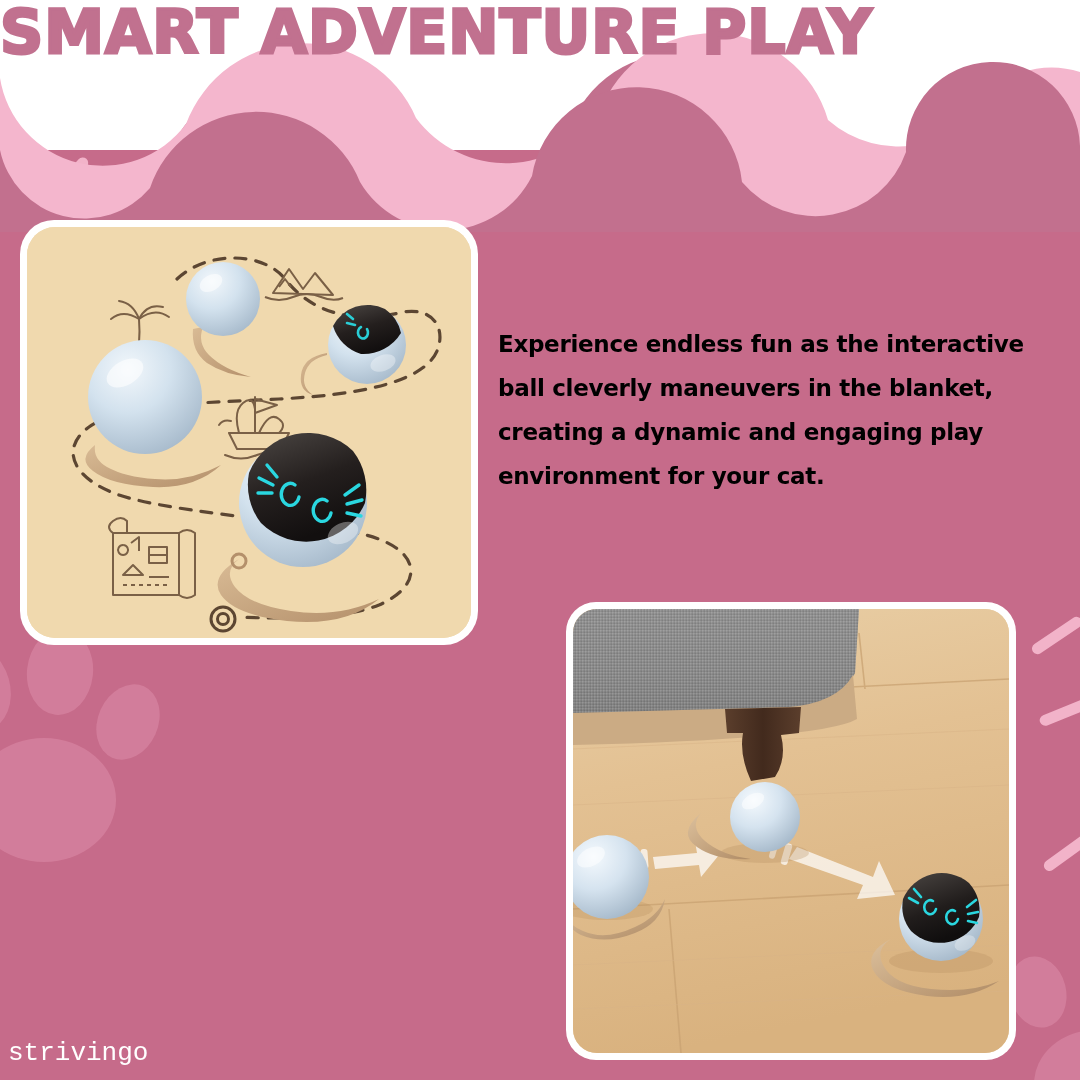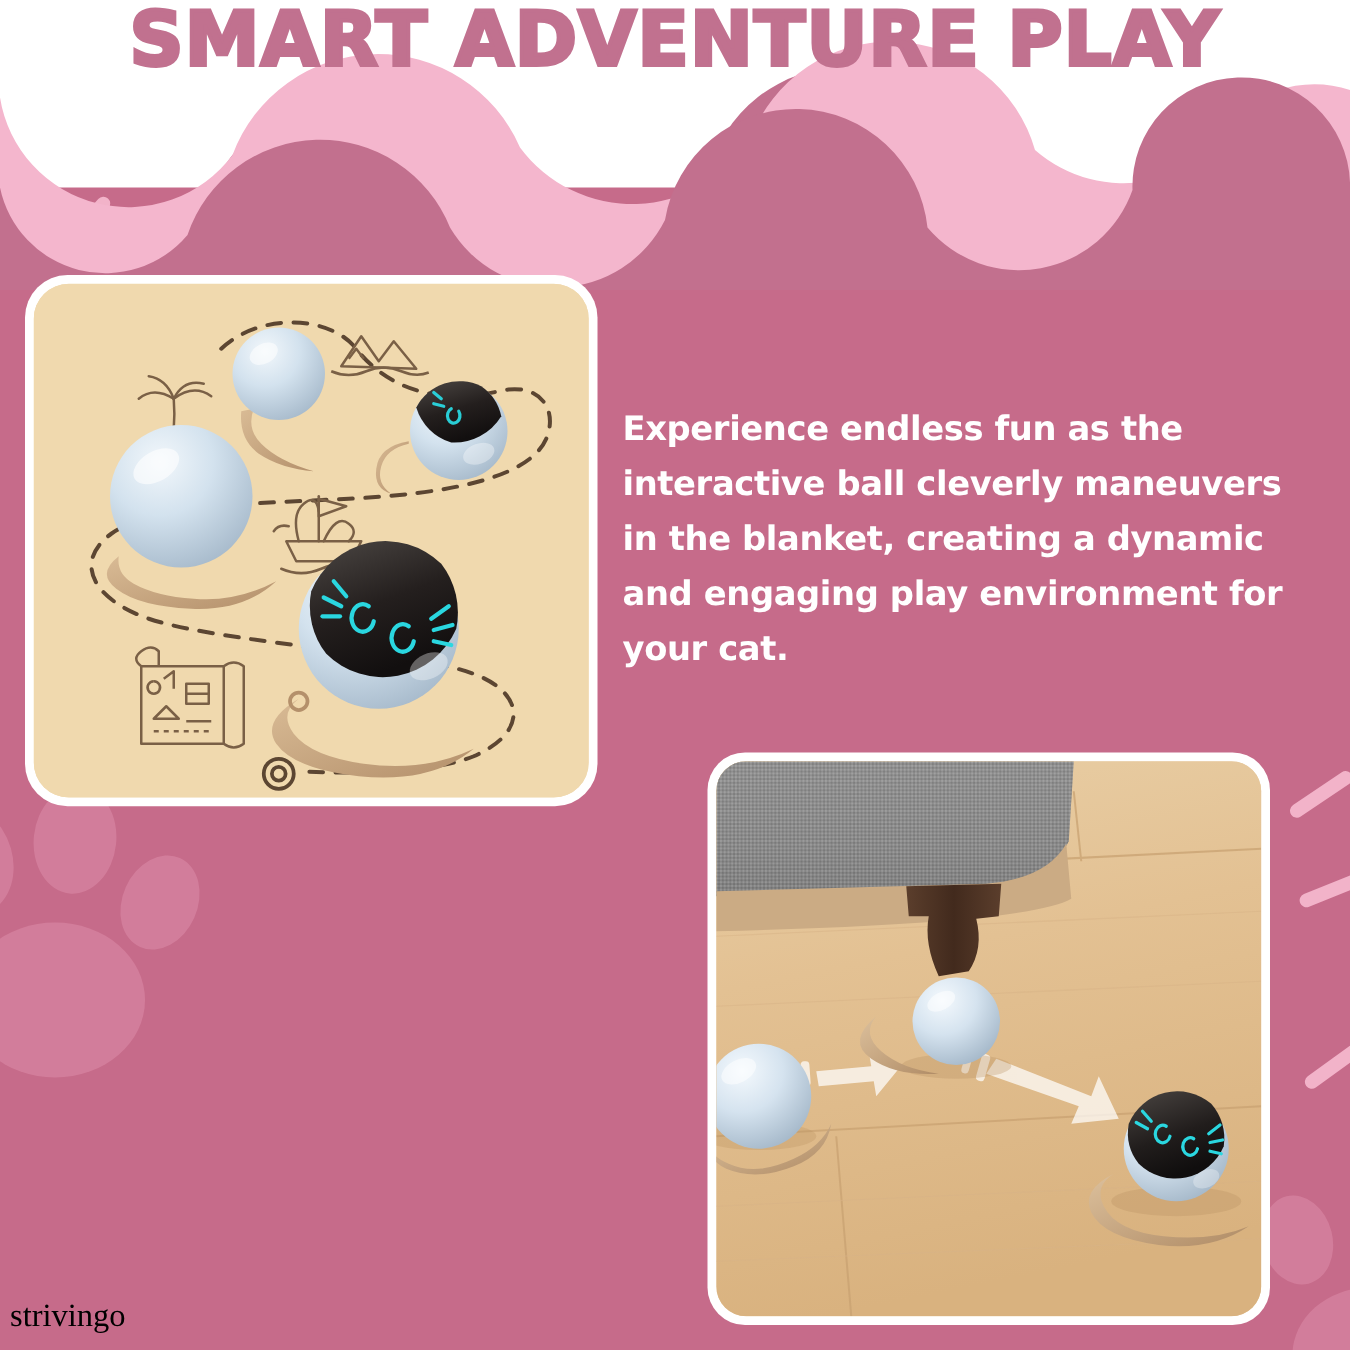--- a/index.html
+++ b/index.html
@@ -11,21 +11,21 @@
   #poster{position:relative;width:1080px;height:1080px;overflow:hidden;background:#c66b8a;}
 
   
   .header{position:absolute;left:0;top:0;width:1080px;height:232px;overflow:hidden;}
   .header-white{position:absolute;left:0;top:0;width:1080px;height:150px;background:#ffffff;}
   .scallop-layer{position:absolute;left:0;top:0;width:1080px;height:232px;}
   .scallop-layer svg{display:block;}
 
   .title{
     position:absolute;left:0;top:2px;width:1080px;
-    text-align:center;
+    text-align:left;
     font-family:"DejaVu Sans", sans-serif;
     font-weight:bold;
     font-size:60px;
     line-height:60px;
     letter-spacing:1px;
     color:#c1718f;
     -webkit-text-stroke:3px #c1718f;
     white-space:nowrap;
     z-index:9;
   }
@@ -53,34 +53,34 @@
     background:#ffffff;border-radius:30px;
     box-sizing:border-box;padding:7px;
   }
   .photo-inner{
     position:relative;width:100%;height:100%;
     border-radius:24px;overflow:hidden;background:#e9cda4;
   }
 
   
   .body-text{
-    position:absolute;color:#ffffff;
+    position:absolute;color:#000000;
     font-family:"DejaVu Sans", sans-serif;
     font-weight:bold;
-    font-size:27px;line-height:44px;
+    font-size:23px;line-height:44px;
     letter-spacing:-0.3px;
     z-index:6;
   }
   #text-right{left:498px;top:322px;width:560px;}
   #text-left{left:22px;top:705px;width:530px;}
 
   .watermark{
     position:absolute;left:8px;top:1038px;
-    font-family:Liberation Serif, serif;
-    font-size:26px;color:#000000;z-index:7;
+    font-family:Liberation Mono, monospace;
+    font-size:26px;color:#ffffff;z-index:7;
   }
 </style>
 </head>
 <body>
 
 <div id="poster">
 
   <svg class="paw" style="left:-52px;top:630px;width:230px;height:250px;" viewBox="0 0 230 250">
     <g fill="#f0a8c2">
       <ellipse cx="28" cy="58" rx="34" ry="44" transform="rotate(-16 28 58)"></ellipse>

